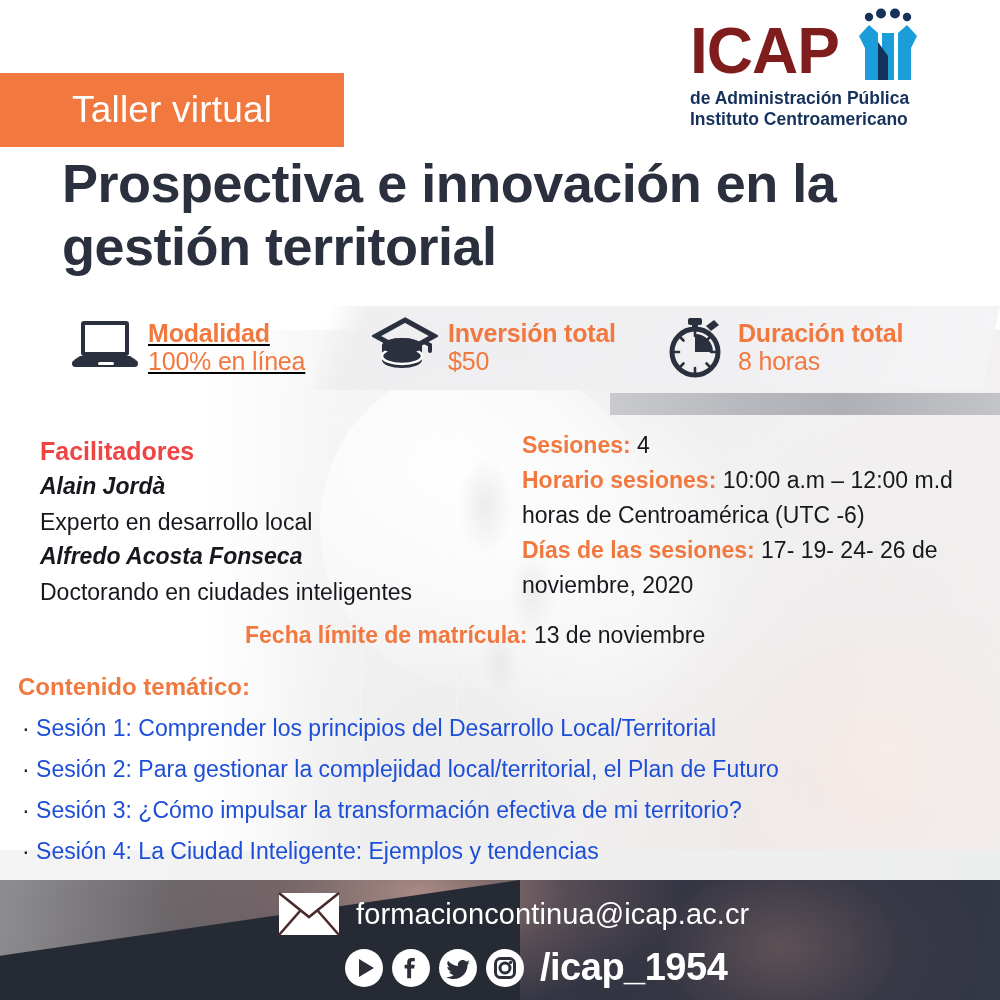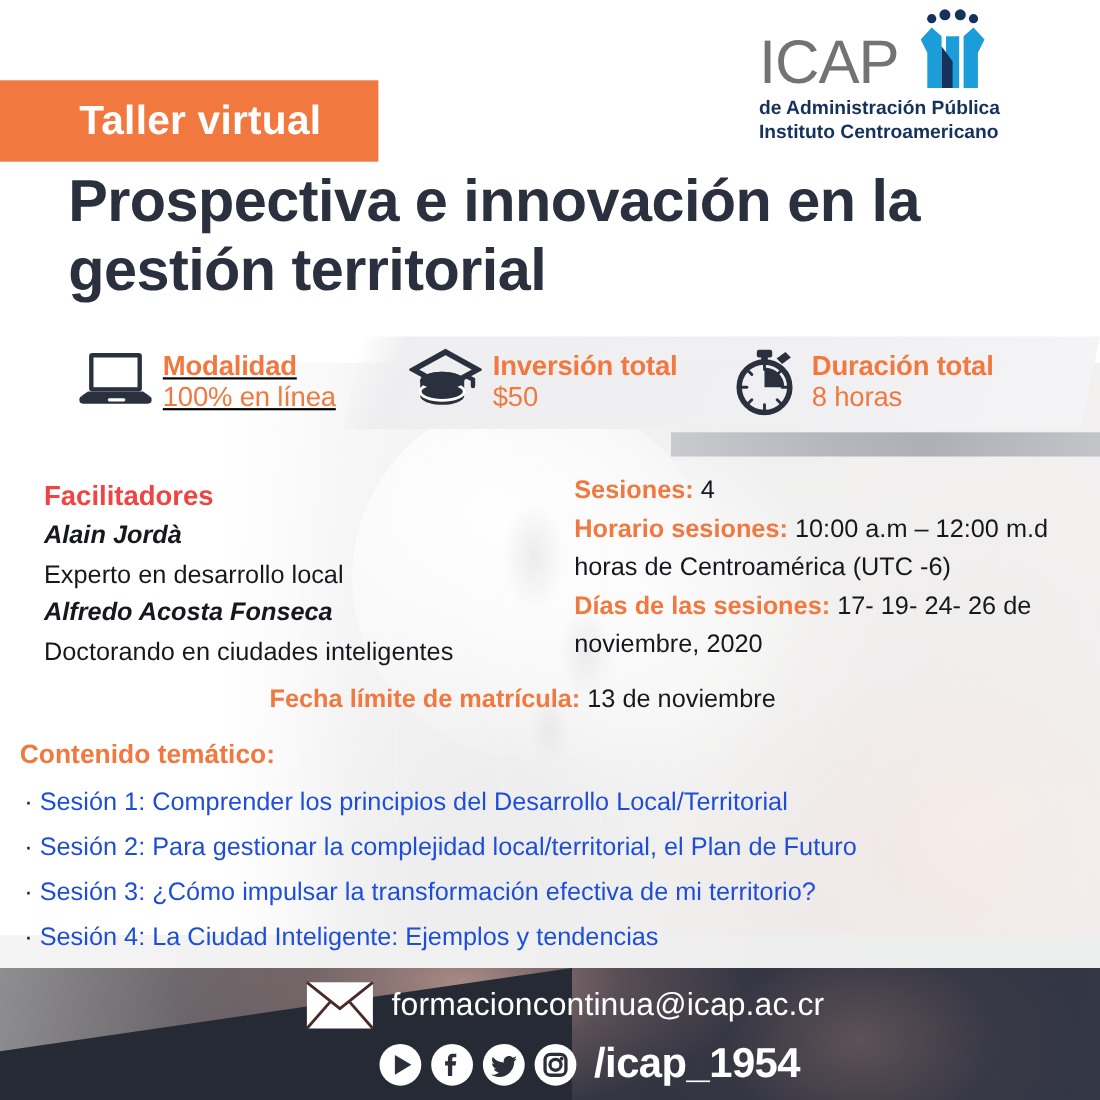--- a/index.html
+++ b/index.html
@@ -121,40 +121,40 @@
     width: 344px;
     height: 74px;
     background: #f1783f;
     display: flex;
     align-items: center;
   }
   .badge span {
     margin-left: 72px;
     color: #ffffff;
     font-size: 37px;
-    font-weight: 700;
+    font-weight: 400;
     letter-spacing: 0.2px;
   }
 
   .logo {
     position: absolute;
     right: 50px;
     top: 8px;
     width: 260px;
     text-align: left;
   }
   .logo-row {
     display: flex;
     align-items: flex-end;
     gap: 6px;
   }
   .logo-word {
-    font-size: 56px;
-    font-weight: 400;
-    color: #737373;
+    font-size: 64px;
+    font-weight: 700;
+    color: #7f1d1d;
     letter-spacing: -1px;
     line-height: 0.95;
   }
   .logo-mark { position: relative; width: 86px; height: 74px; }
   .logo-sub {
     margin-top: 6px;
     font-size: 17.5px;
     font-weight: 700;
     color: #16325c;
     line-height: 1.22;

